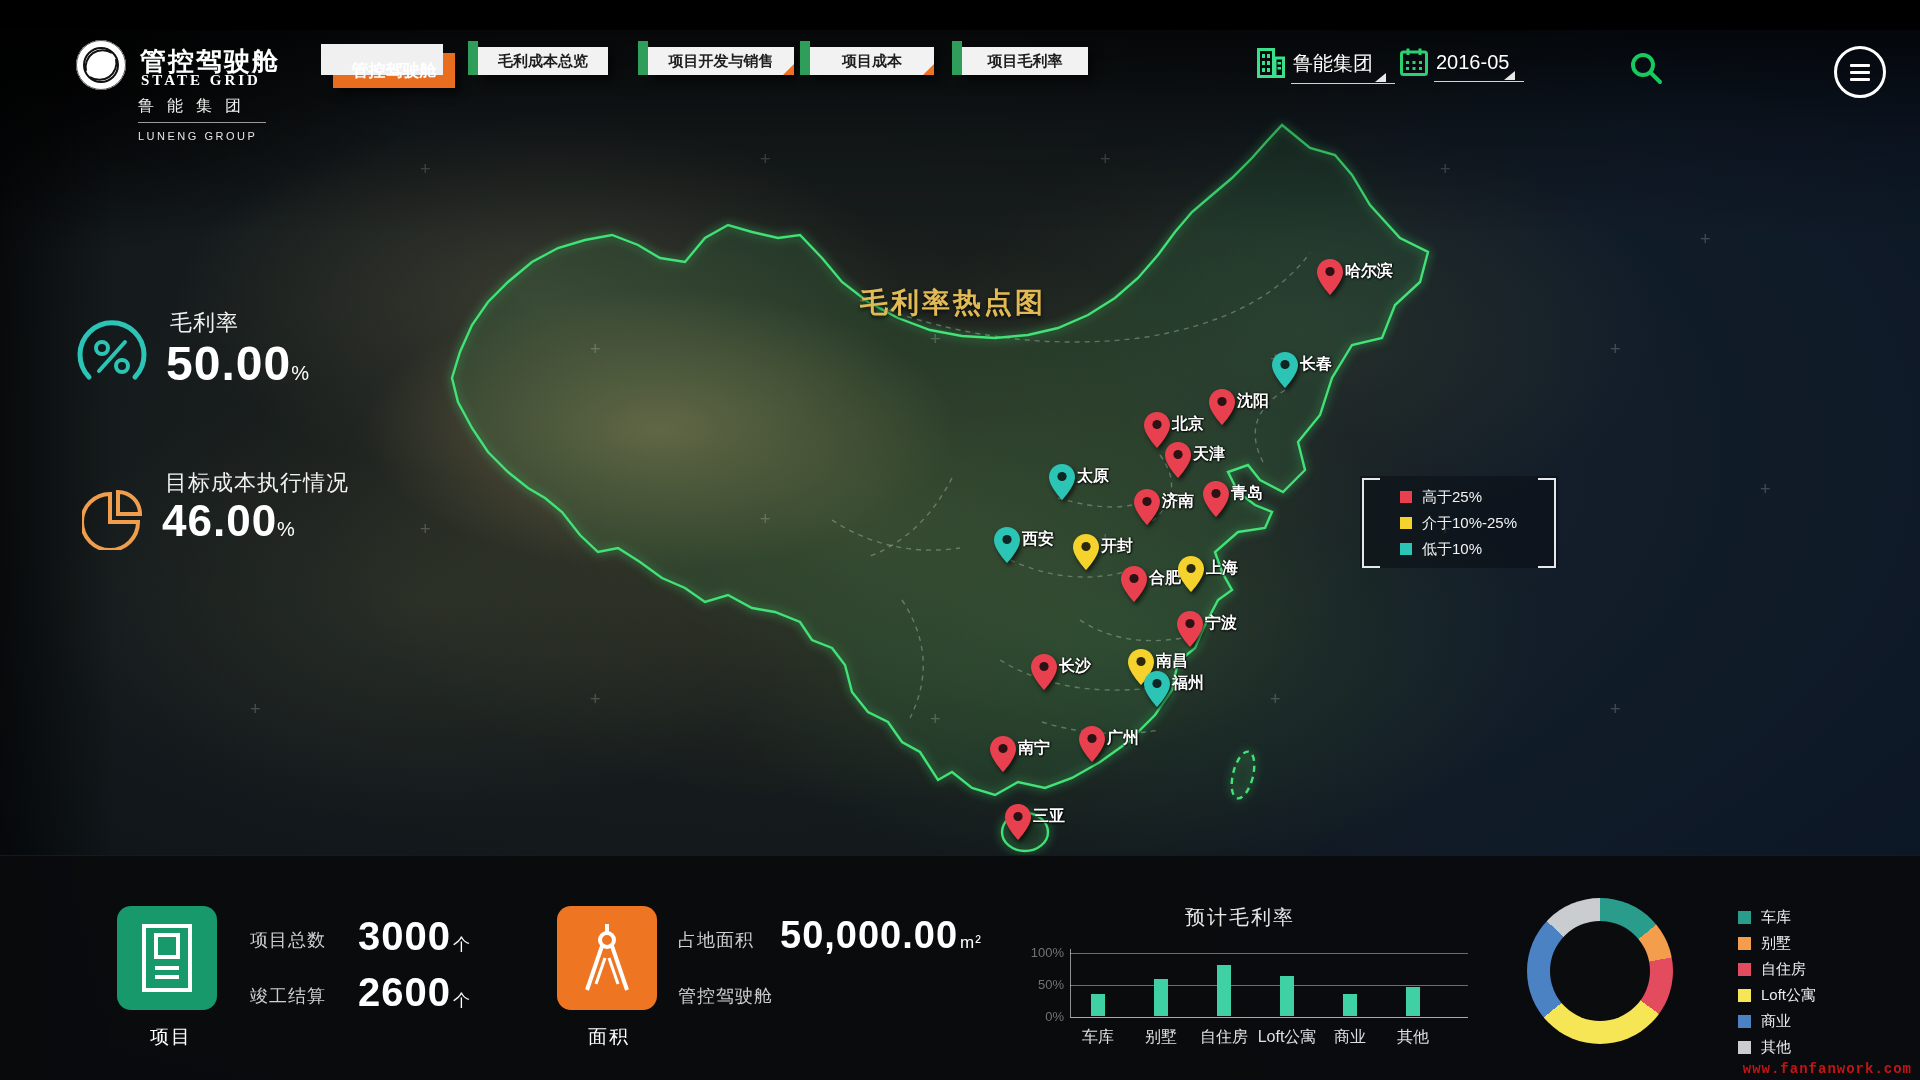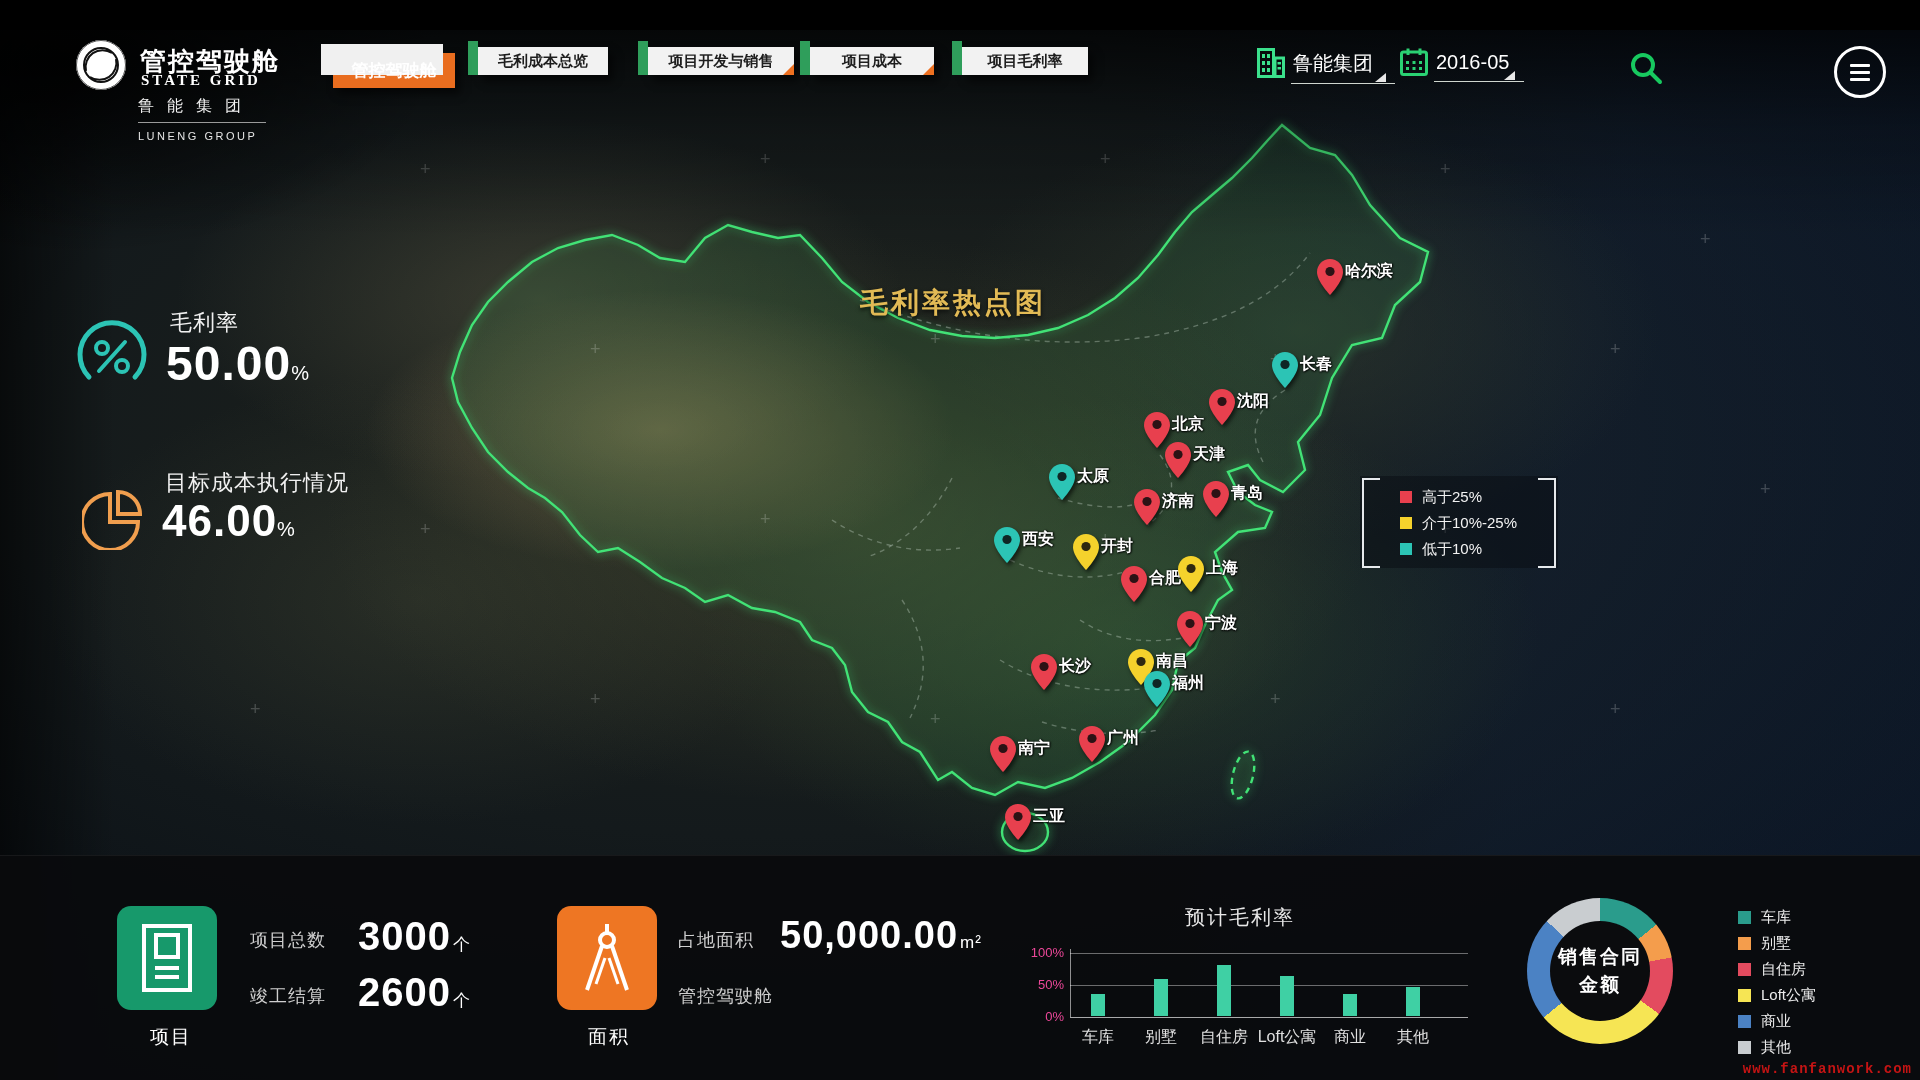--- a/index.html
+++ b/index.html
@@ -78,21 +78,21 @@
   .row-label{position:absolute;font-size:18px;color:#cfcfcf;letter-spacing:1px;}
   .row-value{position:absolute;font-size:40px;font-weight:bold;color:#fff;letter-spacing:1px;}
   .row-unit{font-size:17px;font-weight:normal;margin-left:2px;}
 
   .bar-title{position:absolute;left:1160px;top:48px;width:160px;text-align:center;font-size:20px;color:#e8e8e8;letter-spacing:2px;}
   .plot{position:absolute;left:1070px;top:97px;width:398px;height:64px;}
   .plot .axis-y{position:absolute;left:0;top:-4px;width:1px;height:68px;background:rgba(255,255,255,.55);}
   .plot .gl{position:absolute;left:0;width:100%;height:1px;background:rgba(255,255,255,.40);}
   .plot .gl.base{background:rgba(255,255,255,.65);}
   .bar{position:absolute;bottom:1px;width:14px;background:#3fd0a4;}
-  .ytick{position:absolute;font-size:13px;color:#ec4899;text-align:right;width:40px;right:404px;}
+  .ytick{position:absolute;font-size:13px;color:#737373;text-align:right;width:40px;right:404px;}
   .xcat{position:absolute;top:74px;font-size:16px;color:#e0e0e0;white-space:nowrap;transform:translateX(-50%);}
 
   .donut{position:absolute;left:1527px;top:42px;width:146px;height:146px;border-radius:50%;}
   .donut::after{content:"";position:absolute;left:23px;top:23px;width:100px;height:100px;border-radius:50%;background:#0b0c0e;}
   .donut-center{position:absolute;left:1527px;top:42px;width:146px;height:146px;display:flex;flex-direction:column;
     align-items:center;justify-content:center;z-index:2;}
   .donut-center div{font-size:19px;font-weight:bold;color:#fff;letter-spacing:2px;line-height:1.5;}
   .dleg{position:absolute;left:1738px;top:48px;}
   .dleg-row{display:flex;align-items:center;height:26px;}
   .dleg-sq{width:13px;height:13px;margin-right:10px;}
@@ -480,24 +480,20 @@
         <div class="bar" style="left: 273px; height: 21.76px; background: rgb(63, 208, 164);"></div>
         <div class="xcat" style="left: 280px;">商业</div>
         <div class="bar" style="left: 336px; height: 28.8px; background: rgb(63, 208, 164);"></div>
         <div class="xcat" style="left: 343px;">其他</div>
         <div class="ytick" style="top: 56px;">0%</div>
         <div class="ytick" style="top: 24px;">50%</div>
         <div class="ytick" style="top: -8px;">100%</div>
       </div>
 
     <div class="donut" id="donut" style="background: conic-gradient(rgb(42, 156, 140) 0%, rgb(42, 156, 140) 14%, rgb(244, 157, 76) 14%, rgb(244, 157, 76) 22%, rgb(227, 75, 95) 22%, rgb(227, 75, 95) 35%, rgb(246, 229, 84) 35%, rgb(246, 229, 84) 64%, rgb(75, 130, 196) 64%, rgb(75, 130, 196) 87%, rgb(201, 205, 208) 87%, rgb(201, 205, 208) 100%);"></div>
-    <div class="donut-center">
-      <div>销售合同</div>
-      <div>金额</div>
-    </div>
     <div class="dleg" id="dleg">
         <div class="dleg-row">
     <span class="dleg-sq" style="background: rgb(42, 156, 140);"></span>
     <span class="dleg-label">车库</span>
   </div>
         <div class="dleg-row">
     <span class="dleg-sq" style="background: rgb(244, 157, 76);"></span>
     <span class="dleg-label">别墅</span>
   </div>
         <div class="dleg-row">

